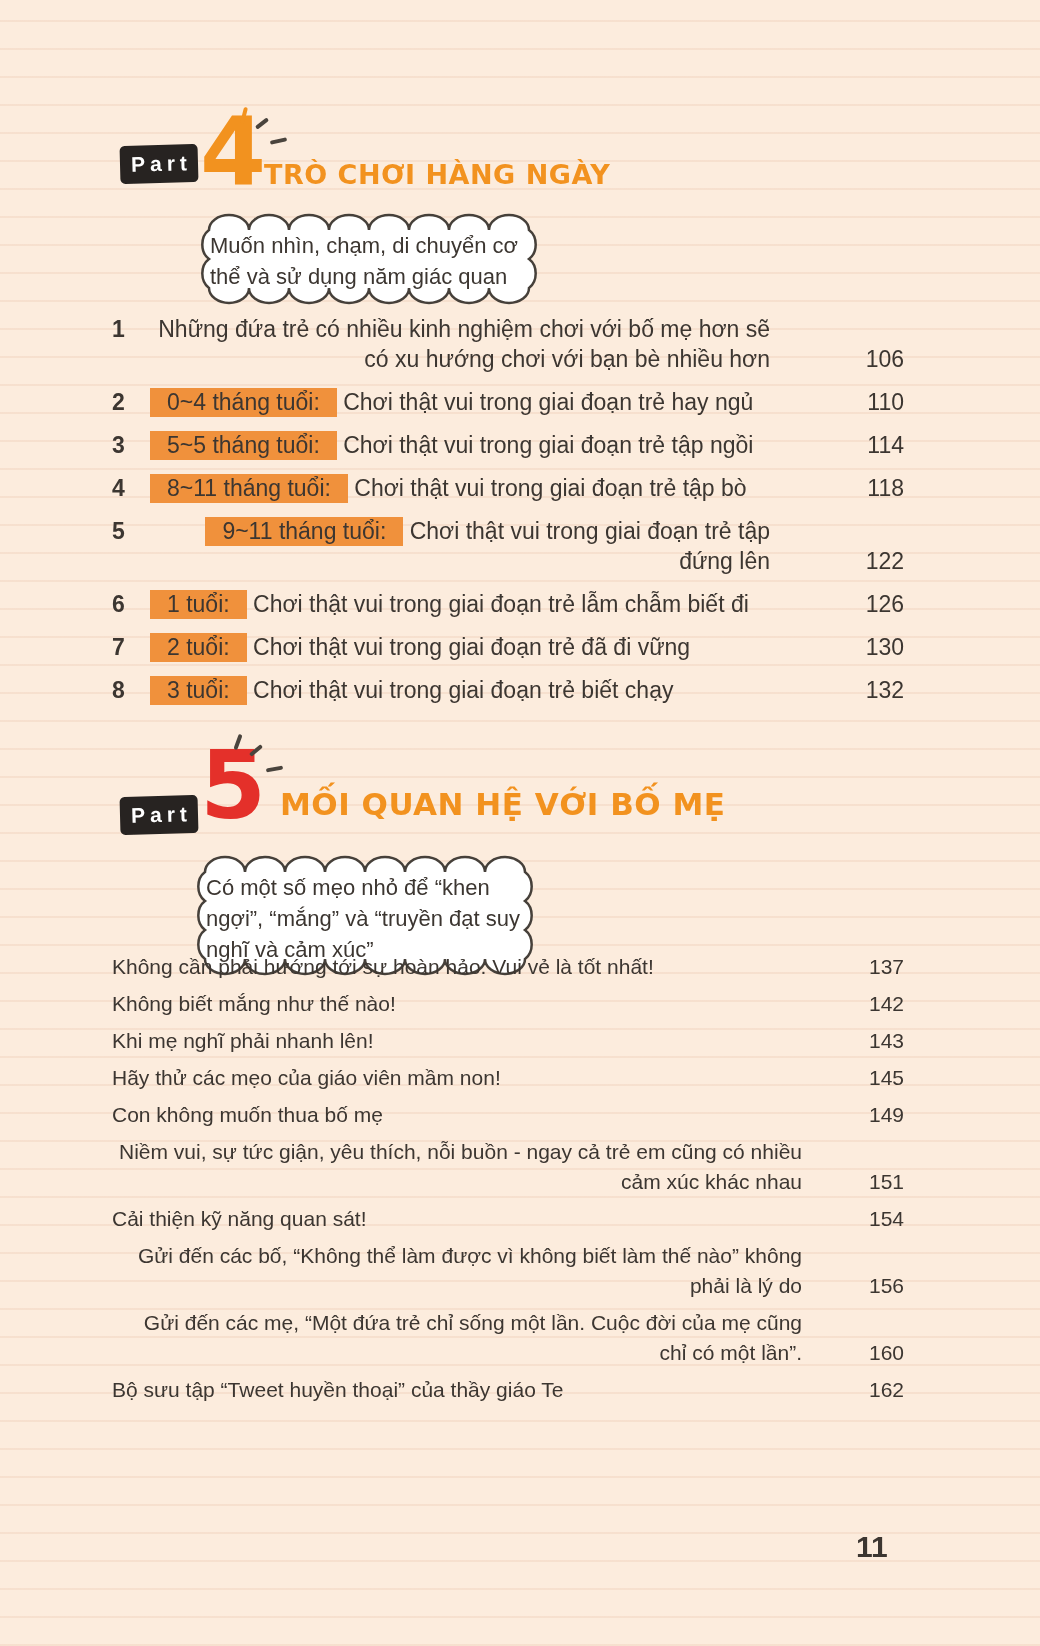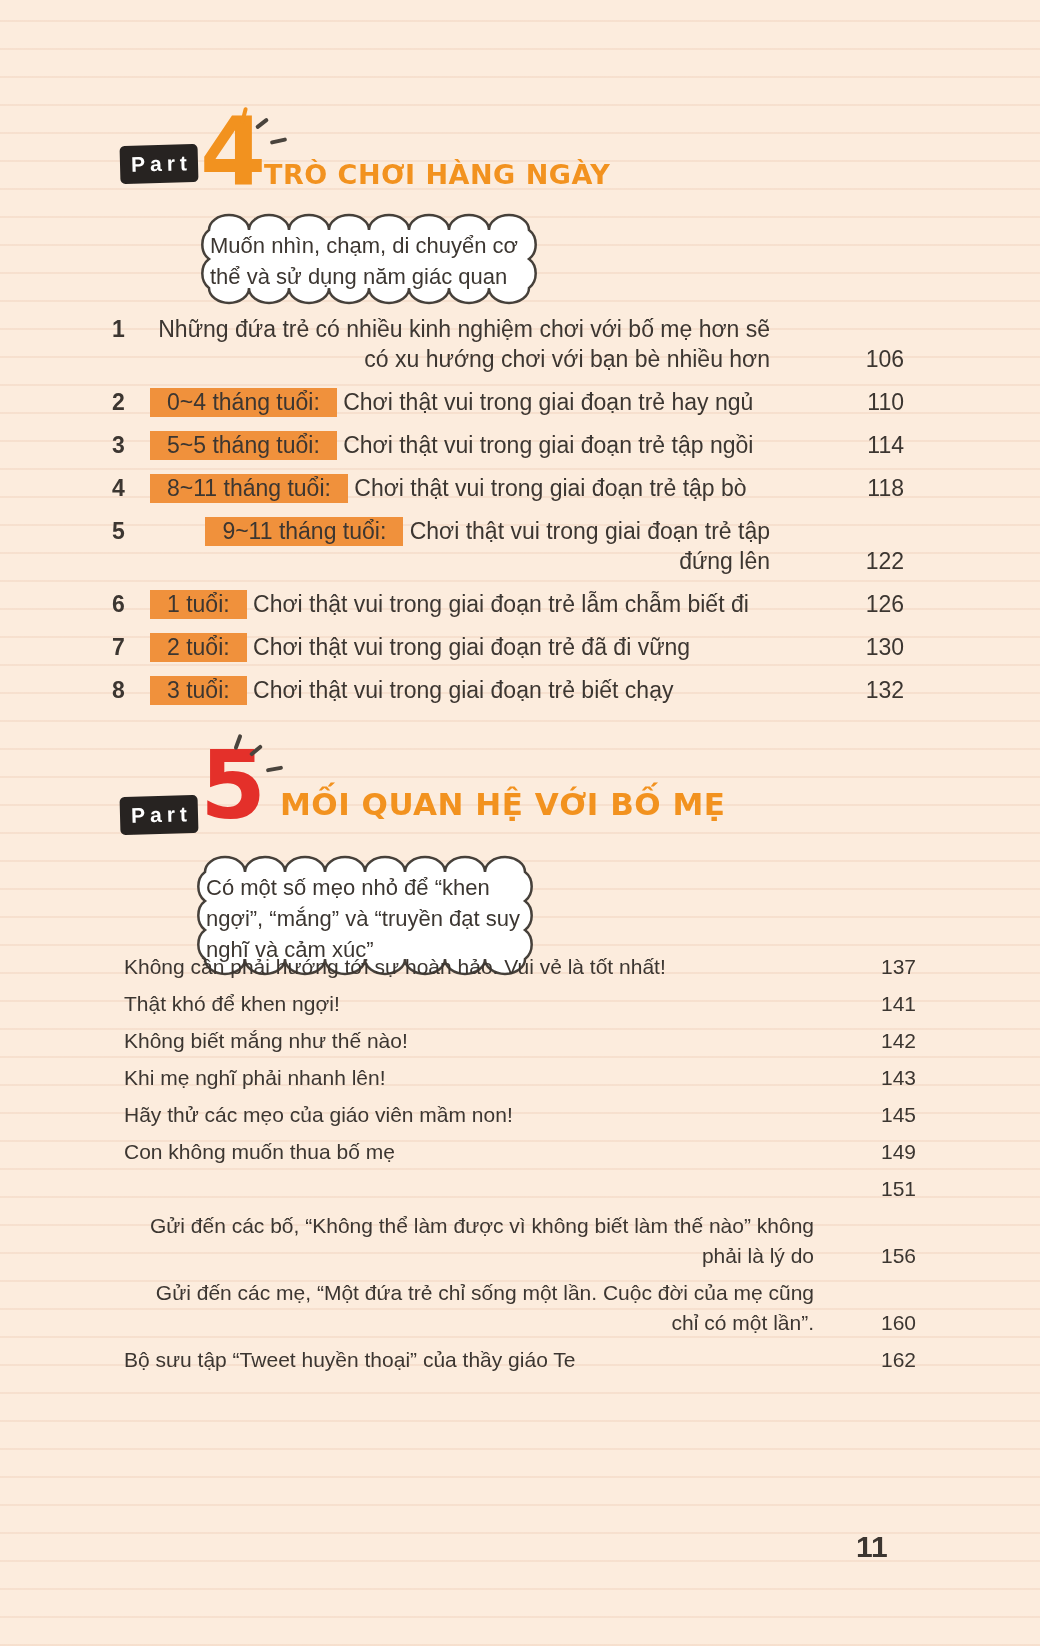--- a/index.html
+++ b/index.html
@@ -64,21 +64,21 @@
   .bubble svg { position:absolute; left:0; top:0; width:100%; height:100%; }
   .bubble-text {
     position:absolute; inset:0;
     display:flex; align-items:center; justify-content:center;
     text-align:left; font-size:22px; line-height:31px;
     padding:14px 34px 10px; box-sizing:border-box;
   }
 
   .toc { position:absolute; list-style:none; margin:0; padding:0; }
   #toc4 { left:112px; top:314px; width:792px; }
-  #toc5 { left:124px; top:952px; width:792px; }
+  #toc5 { left:112px; top:952px; width:792px; }
   .toc-row { display:flex; align-items:flex-start; }
   #toc4 .toc-row { margin-bottom:13px; font-size:23px; line-height:30px; }
   #toc5 .toc-row { margin-bottom:7px;  font-size:21px; line-height:30px; }
   .toc-num { flex:0 0 38px; width:38px; font-weight:700; }
   .toc-text { flex:0 1 auto;text-align:right; }
   #toc4 .toc-text { max-width:620px; }
   #toc5 .toc-text { max-width:690px; }
   .toc-page { margin-left:auto; align-self:flex-end; padding-left:12px; }
   .hl {
     background: var(--highlight-orange, #f0913c);
@@ -184,41 +184,42 @@
   </svg>
   <div class="bubble-text">Có một số mẹo nhỏ để “khen ngợi”, “mắng” và “truyền đạt suy nghĩ và cảm xúc”</div>
 </div>
 
 <ul class="toc" id="toc5">
   <li class="toc-row">
     <span class="toc-text">Không cần phải hướng tới sự hoàn hảo. Vui vẻ là tốt nhất!</span>
     <span class="toc-page">137</span>
   </li>
   <li class="toc-row">
-    <span class="toc-text">Thật khó để khen ngợi!</span>
-    <span class="toc-page">141</span>
-  </li>
-  <li class="toc-row">
     <span class="toc-text">Không biết mắng như thế nào!</span>
     <span class="toc-page">142</span>
   </li>
   <li class="toc-row">
     <span class="toc-text">Khi mẹ nghĩ phải nhanh lên!</span>
     <span class="toc-page">143</span>
   </li>
   <li class="toc-row">
     <span class="toc-text">Hãy thử các mẹo của giáo viên mầm non!</span>
     <span class="toc-page">145</span>
   </li>
   <li class="toc-row">
     <span class="toc-text">Con không muốn thua bố mẹ</span>
     <span class="toc-page">149</span>
   </li>
   <li class="toc-row">
+    <span class="toc-text">Niềm vui, sự tức giận, yêu thích, nỗi buồn - ngay cả trẻ em cũng có nhiều cảm xúc khác nhau</span>
     <span class="toc-page">151</span>
+  </li>
+  <li class="toc-row">
+    <span class="toc-text">Cải thiện kỹ năng quan sát!</span>
+    <span class="toc-page">154</span>
   </li>
   <li class="toc-row">
     <span class="toc-text">Gửi đến các bố, “Không thể làm được vì không biết làm thế nào” không phải là lý do</span>
     <span class="toc-page">156</span>
   </li>
   <li class="toc-row">
     <span class="toc-text">Gửi đến các mẹ, “Một đứa trẻ chỉ sống một lần. Cuộc đời của mẹ cũng chỉ có một lần”.</span>
     <span class="toc-page">160</span>
   </li>
   <li class="toc-row">

